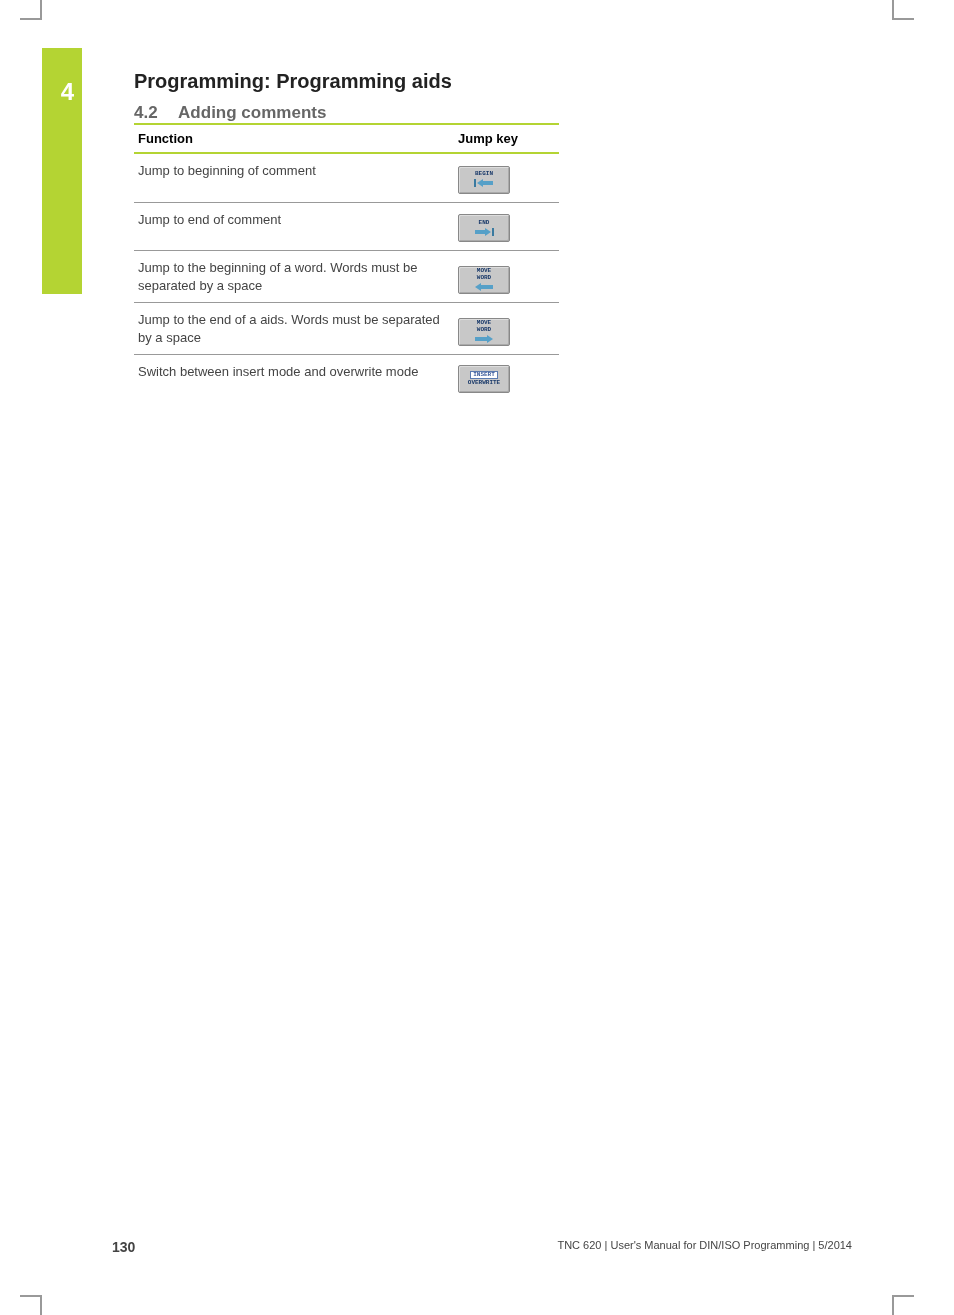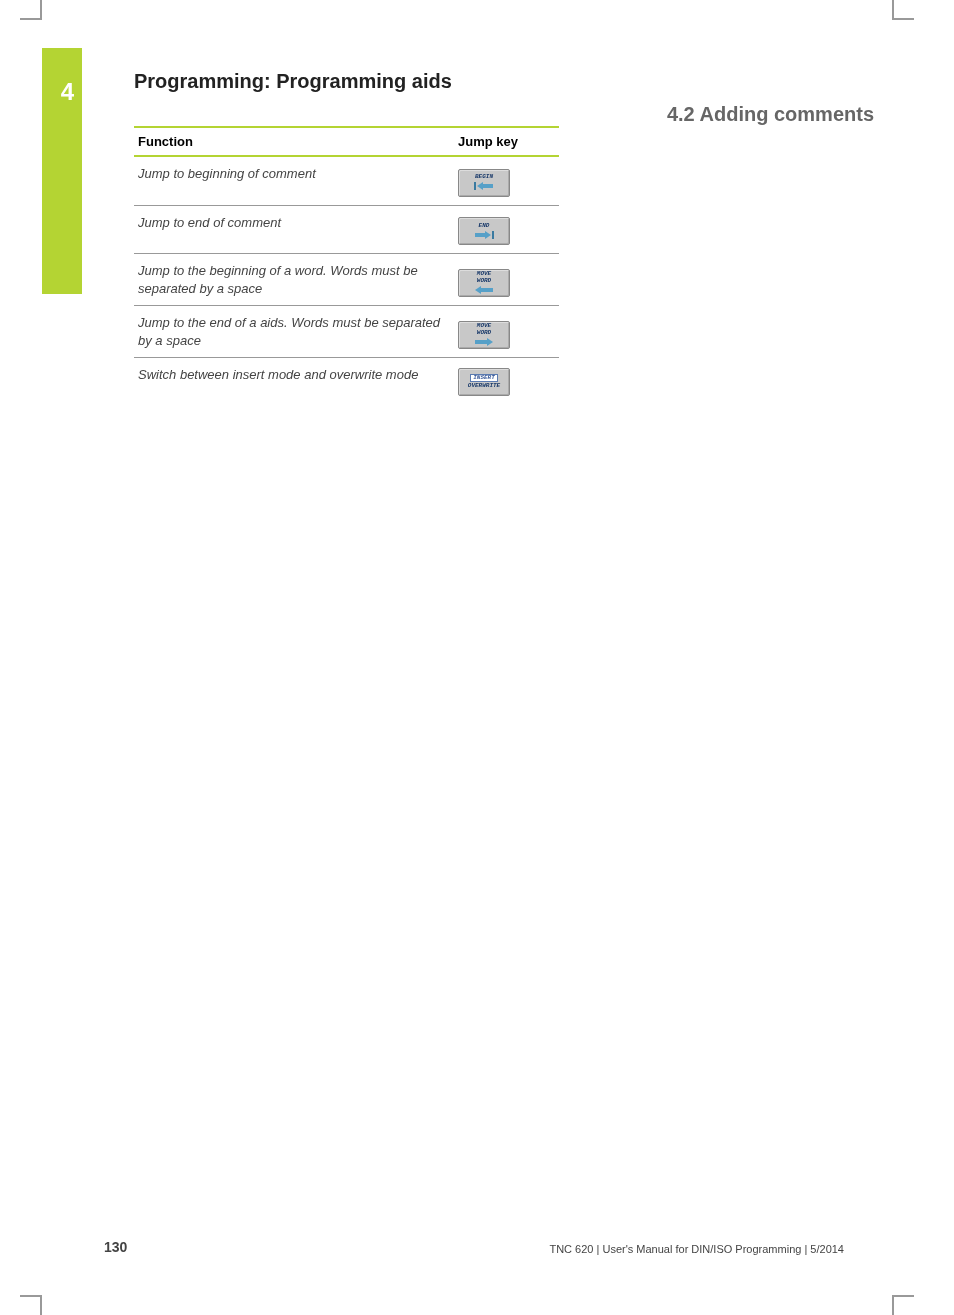--- a/index.html
+++ b/index.html
@@ -42,24 +42,23 @@
     margin-left: 30px;
   }
 
   .chapter-title {
     font-size: 20px;
     font-weight: bold;
     color: #222;
     margin-bottom: 10px;
   }
   .section-title {
-    font-size: 20px;
+    font-size: 17px;
     font-weight: bold;
     color: #666;
-    text-align: right;
   }
   .section-num {
     display: inline-block;
     width: 40px;
   }
 
   .subheading {
     margin-top: 90px;
     font-size: 15px;
     font-weight: bold;
@@ -79,21 +78,20 @@
     border-bottom: 2px solid #b4d433;
     padding: 6px 4px;
     color: #000000;
   }
   .func-table td {
     border-bottom: 1px solid #999;
     padding: 8px 4px;
     vertical-align: top;
     color: #444;
     line-height: 1.35;
-    font-style: italic;
   }
   .func-table tr:last-child td { border-bottom: none; }
   .col-func { width: 320px; }
   .col-key { width: 105px; }
 
   .softkey {
     display: inline-flex;
     flex-direction: column;
     align-items: center;
     justify-content: center;
@@ -114,25 +112,25 @@
     background:#fff;
     border:1px solid #5a7ab0;
     padding:0 2px;
     font-size:6px;
     color:#3a5a9a;
   }
 
   .footer {
     position: absolute;
     bottom: 60px;
-    left: 104px;
+    left: 112px;
     width: 740px;
     display: flex;
     justify-content: space-between;
-    align-items: flex-end;
+    align-items: flex-start;
     font-size: 11px;
     color: #444;
   }
   .page-num { font-weight: bold; font-size: 14px; }
 </style>
 </head>
 <body>
 
 <div class="crop-top-left"></div>
 <div class="crop-top-left-h"></div>

